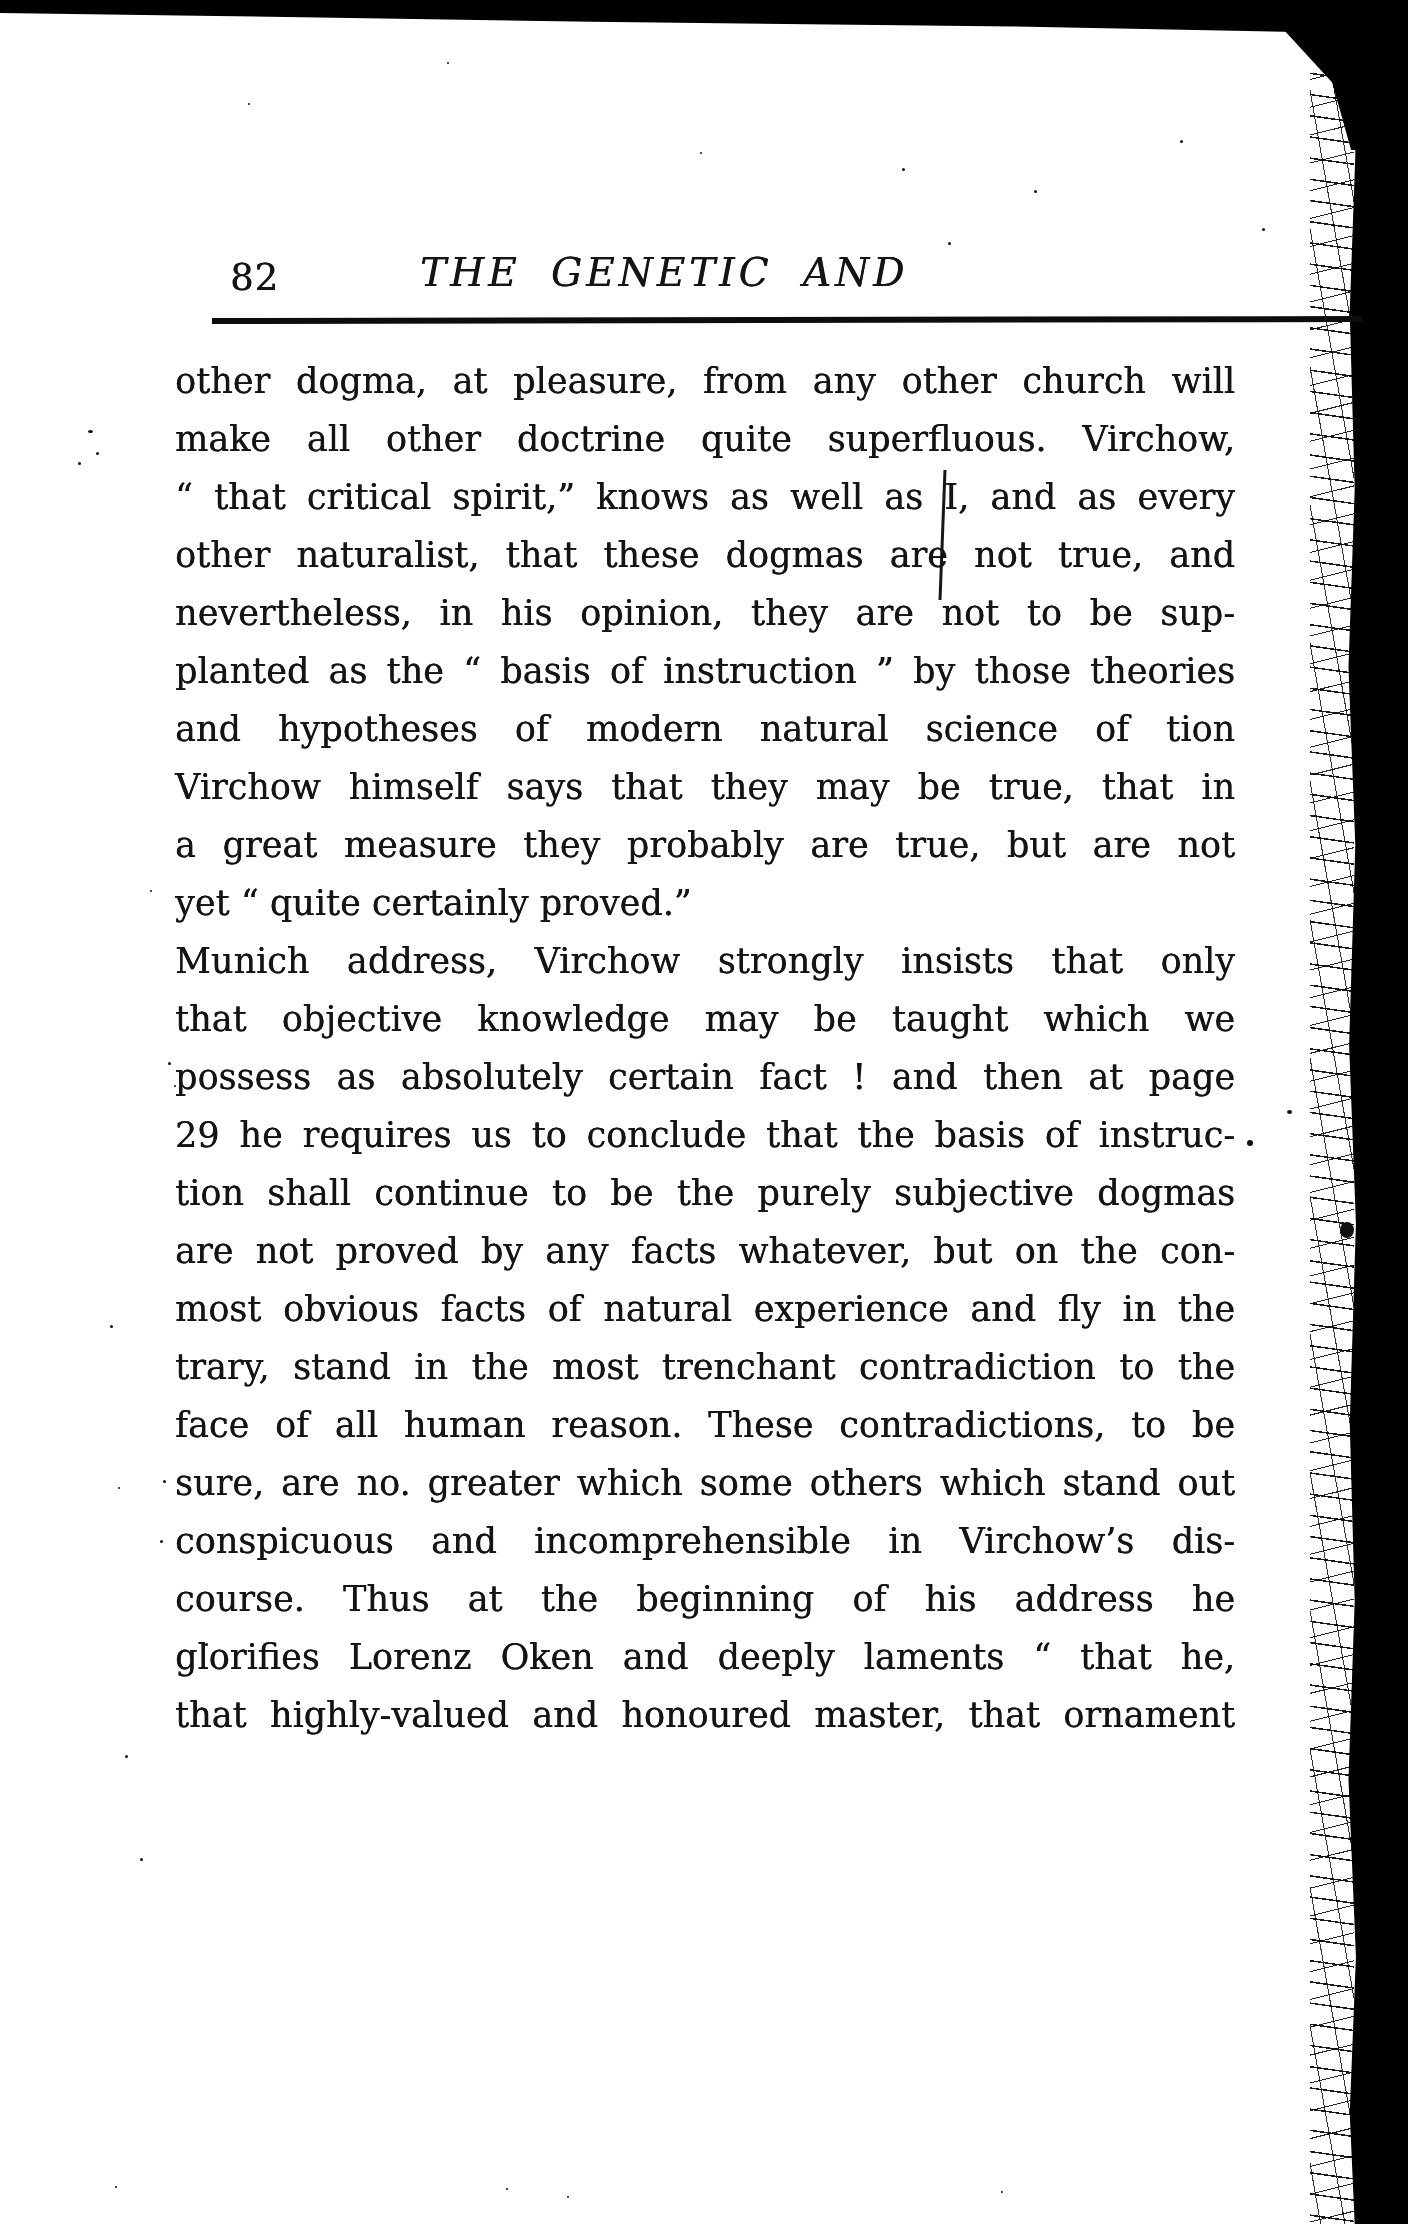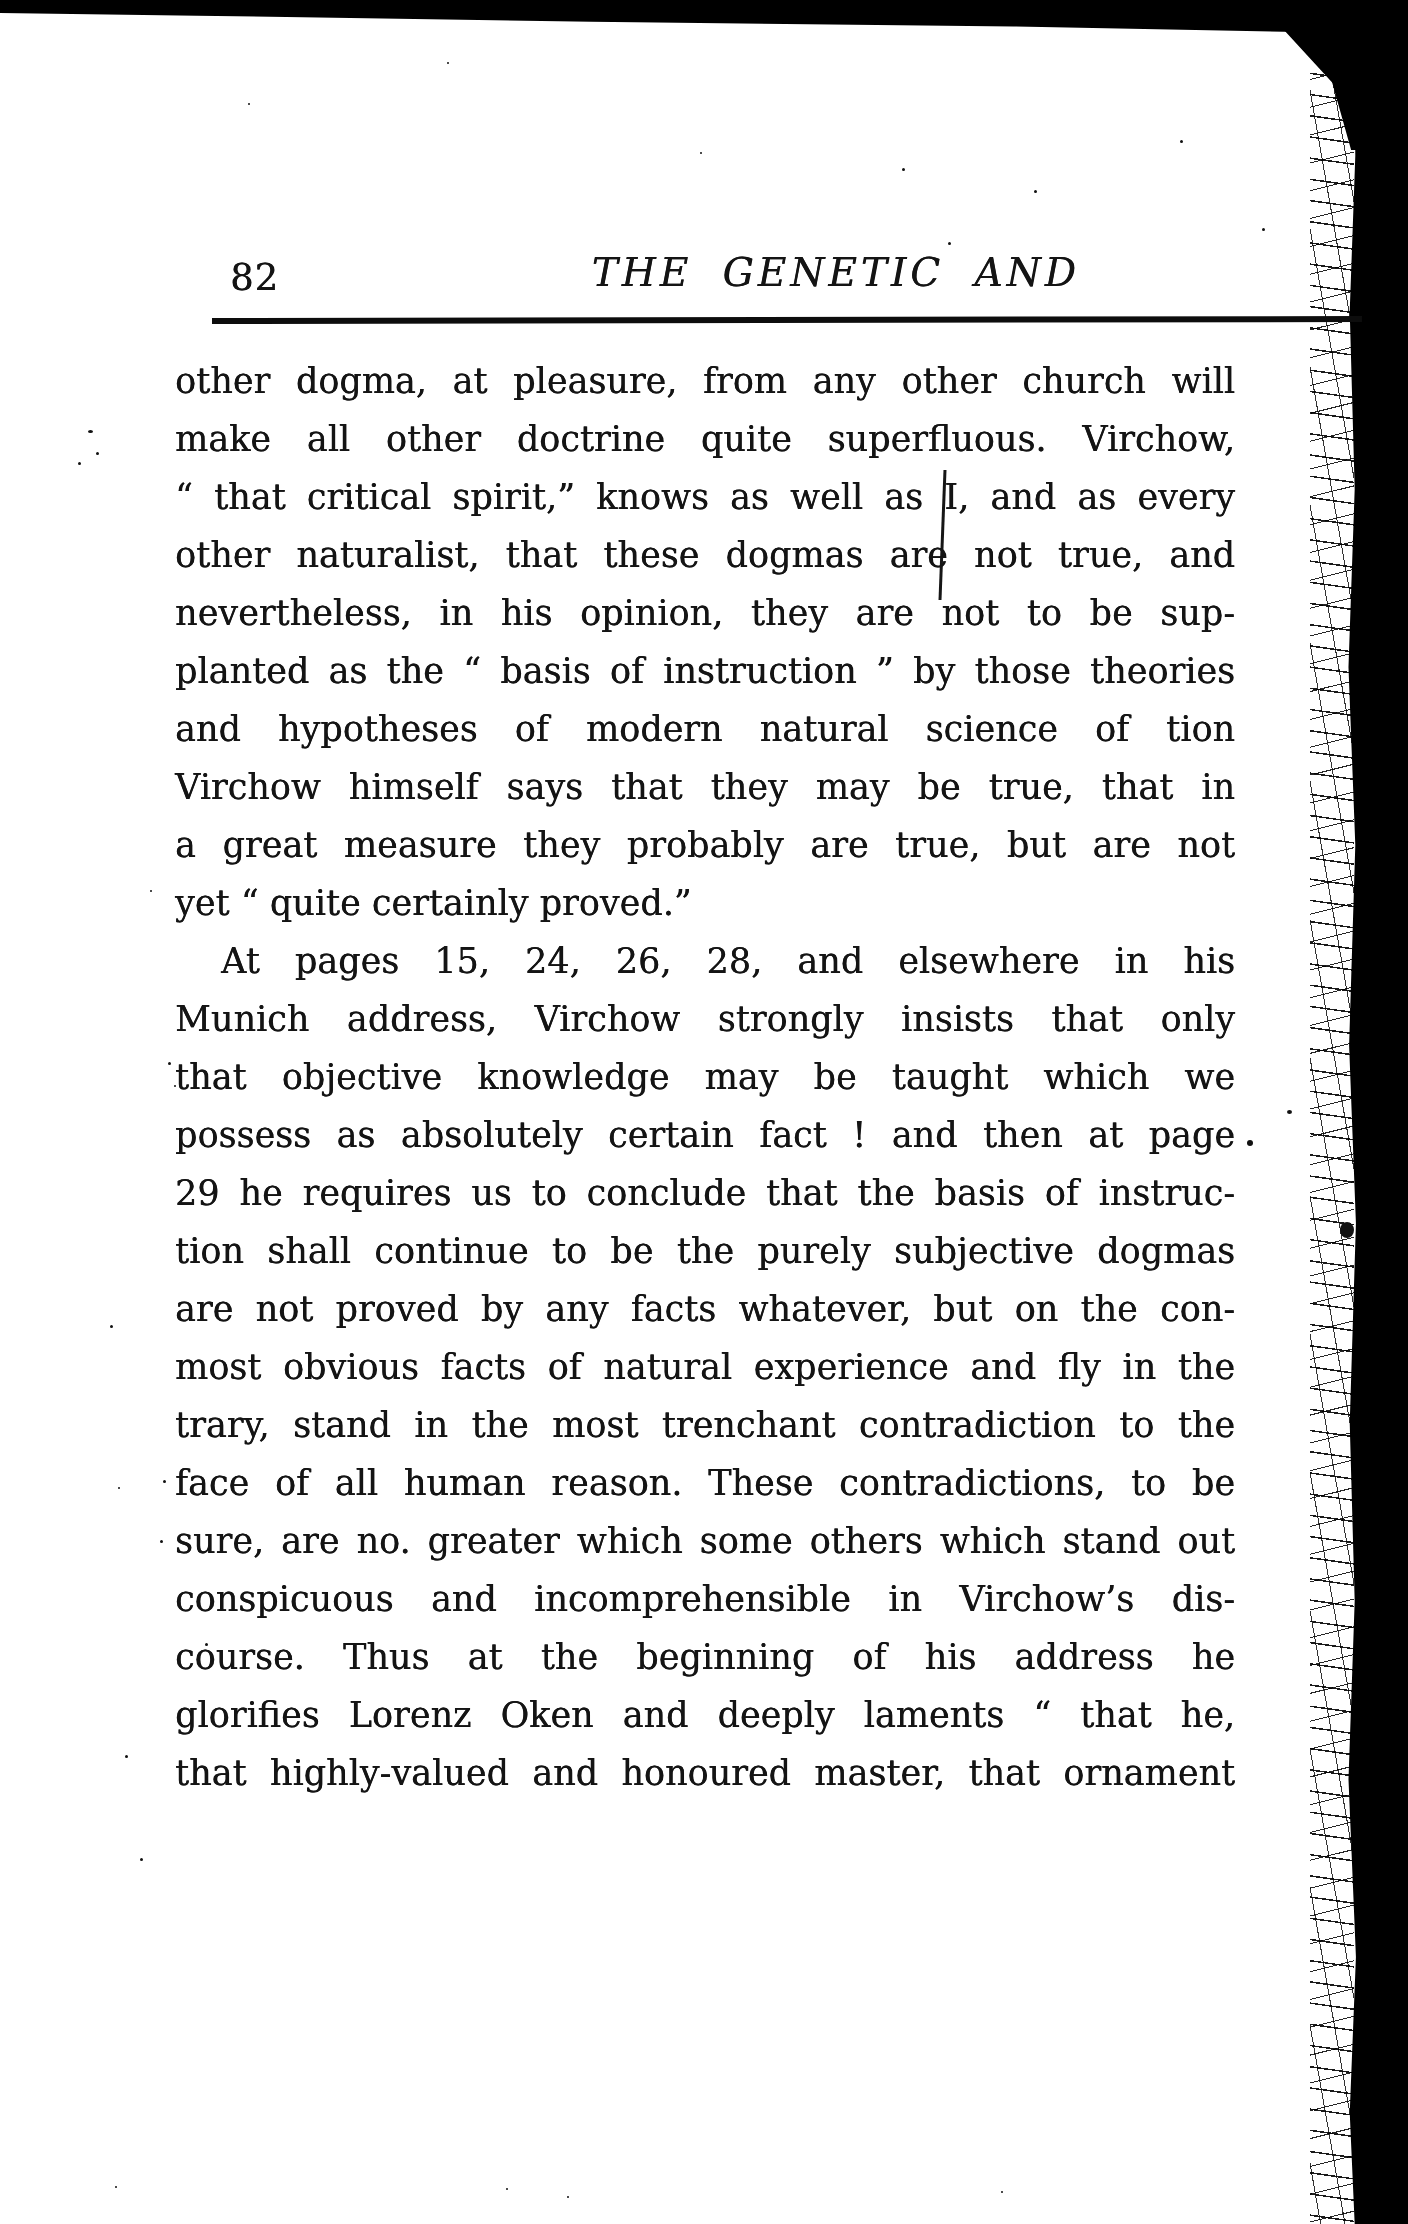--- a/index.html
+++ b/index.html
@@ -46,21 +46,21 @@
   }
   .speck { position: absolute; background: #111; border-radius: 50%; }
   
   .page-number {
     position: absolute; left: 230px; top: 256px;
     font-size: 37px; letter-spacing: 1px;
     text-shadow: 0.4px 0 currentColor;
   }
   .running-title {
     position: absolute; left: 420px; top: 250px; width: 660px;
-    text-align: right; font-style: italic;
+    text-align: left; font-style: italic;
     font-size: 39px; letter-spacing: 4px; word-spacing: 14px;
     text-shadow: 0.4px 0 currentColor;
   }
   .header-rule {
     position: absolute; left: 212px; top: 317px;
     width: 1150px; height: 6px; background: #0d0d0d;
     transform: rotate(-0.1deg);
   }
   
   .text-block {
@@ -98,21 +98,20 @@
         <div class="line">“ that critical spirit,” knows as well as I, and as every</div>
         <div class="line">other naturalist, that these dogmas are not true, and</div>
         <div class="line">nevertheless, in his opinion, they are not to be sup-</div>
         <div class="line">planted as the “ basis of instruction ” by those theories</div>
         <div class="line">and hypotheses of modern natural science of tion</div>
         <div class="line">Virchow himself says that they may be true, that in</div>
         <div class="line">a great measure they probably are true, but are not</div>
         <div class="line ragged">yet “ quite certainly proved.”</div>
       </div>
       <div>
-        <div class="line indent">At pages 15, 24, 26, 28, and elsewhere in his</div>
         <div class="line">Munich address, Virchow strongly insists that only</div>
         <div class="line">that objective knowledge may be taught which we</div>
         <div class="line">possess as absolutely certain fact ! and then at page</div>
         <div class="line">29 he requires us to conclude that the basis of instruc-</div>
         <div class="line">tion shall continue to be the purely subjective dogmas</div>
         <div class="line">are not proved by any facts whatever, but on the con-</div>
         <div class="line">most obvious facts of natural experience and fly in the</div>
         <div class="line">trary, stand in the most trenchant contradiction to the</div>
         <div class="line">face of all human reason.  These contradictions, to be</div>
         <div class="line">sure, are no. greater which some others which stand out</div>

